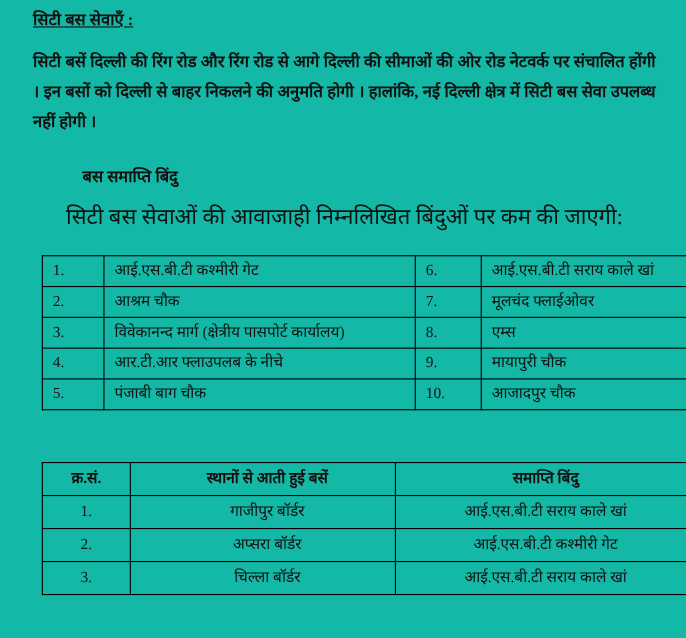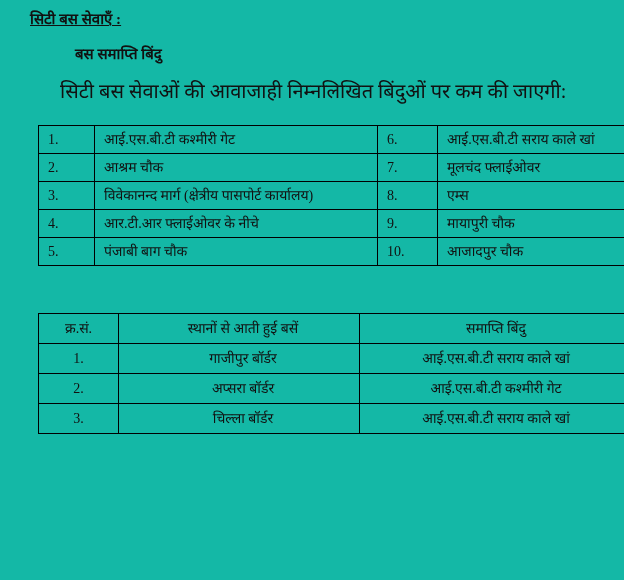--- a/index.html
+++ b/index.html
@@ -70,33 +70,34 @@
   .points-table .col-place-r { width: 197px; padding-left: 9px; }
   
   .interstate-table {
     margin: 19px 0 0 8px;
     width: 547px;
   }
   .interstate-table th, .interstate-table td {
     text-align: center;
     height: 25px;
   }
-  .interstate-table th { font-weight: normal; }
+  .interstate-table th { font-weight: bold; }
   .interstate-table .c1 { width: 67px; }
   .interstate-table .c2 { width: 220px; padding-left: 14px; }
   .interstate-table .c3 { width: 260px; }
   .spacer-28 { height: 28px; }
 </style>
 </head>
 <body>
 
 <div class="page">
 
   <div class="doc-heading">सिटी बस सेवाएँ :</div>
 
+  <p class="intro-para">सिटी बसें दिल्ली की रिंग रोड और रिंग रोड से आगे दिल्ली की सीमाओं की ओर रोड नेटवर्क पर संचालित होंगी । इन बसों को दिल्ली से बाहर निकलने की अनुमति होगी । हालांकि, नई दिल्ली क्षेत्र में सिटी बस सेवा उपलब्ध नहीं होगी ।</p>
 
   <div class="sub-heading">बस समाप्ति बिंदु</div>
 
   <p class="section-desc">सिटी बस सेवाओं की आवाजाही निम्नलिखित बिंदुओं पर कम की जाएगी:</p>
 
   <table class="points-table">
     <tbody>
       <tr>
         <td class="col-num">1.</td>
         <td class="col-place-l">आई.एस.बी.टी कश्मीरी गेट</td>
@@ -110,21 +111,21 @@
         <td class="col-place-r">मूलचंद फ्लाईओवर</td>
       </tr>
       <tr>
         <td class="col-num">3.</td>
         <td class="col-place-l">विवेकानन्द मार्ग (क्षेत्रीय पासपोर्ट कार्यालय)</td>
         <td class="col-num2">8.</td>
         <td class="col-place-r">एम्स</td>
       </tr>
       <tr>
         <td class="col-num">4.</td>
-        <td class="col-place-l">आर.टी.आर फ्लाईओवर के नीचे</td>
+        <td class="col-place-l">आर.टी.आर फ्लाउपलब के नीचे</td>
         <td class="col-num2">9.</td>
         <td class="col-place-r">मायापुरी चौक</td>
       </tr>
       <tr>
         <td class="col-num">5.</td>
         <td class="col-place-l">पंजाबी बाग चौक</td>
         <td class="col-num2">10.</td>
         <td class="col-place-r">आजादपुर चौक</td>
       </tr>
     </tbody>

